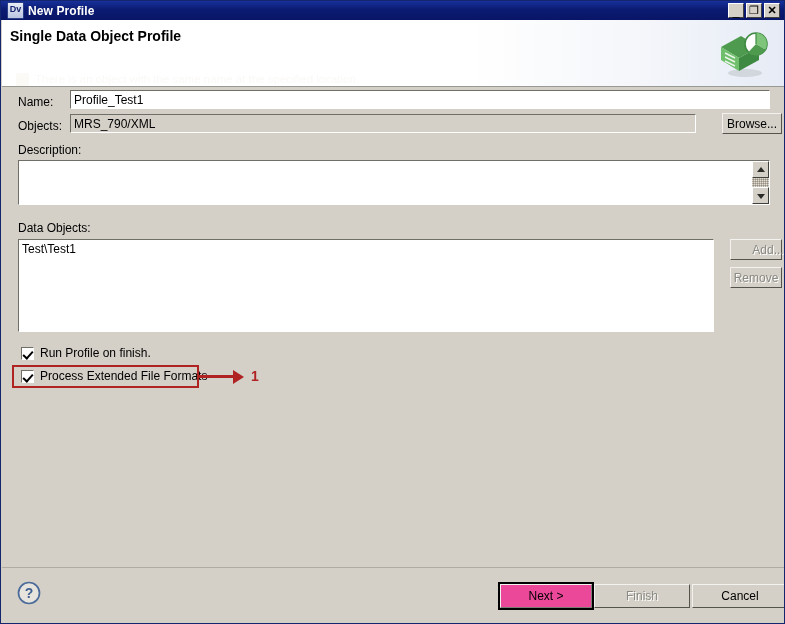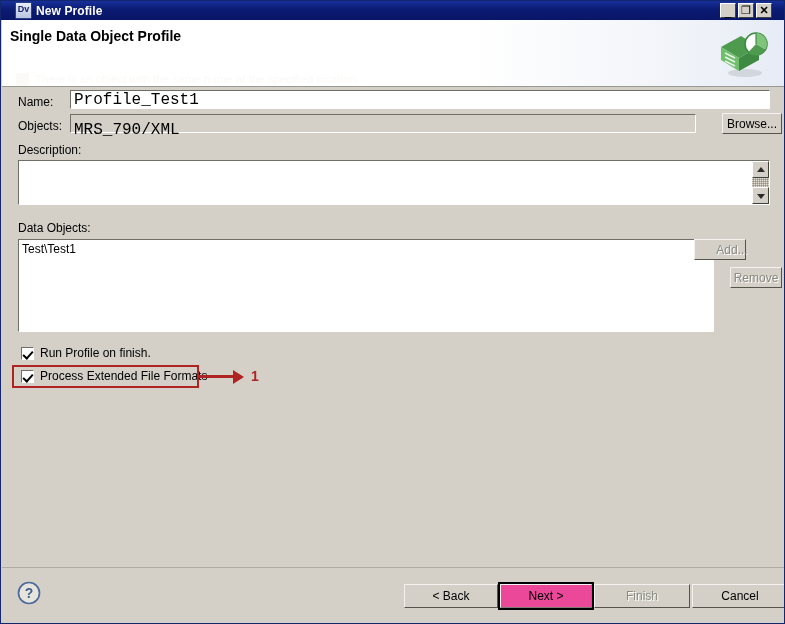--- a/index.html
+++ b/index.html
@@ -24,21 +24,21 @@
 
   
   .titlebar {
     position: absolute;
     left: 0; top: 0;
     width: 785px;
     height: 19px;
     background: linear-gradient(to bottom, #17309a 0%, #0b1b72 45%, #091566 100%);
     display: flex;
     align-items: center;
-    padding: 0 12px;
+    padding: 0 4px;
     box-sizing: border-box;
   }
   .app-icon {
     width: 15px; height: 15px;
     margin: 0 4px 0 2px;
     background: linear-gradient(to bottom, #e8ecf6 0%, #b9c4e0 100%);
     border: 1px solid #2a3f86;
     border-radius: 1px;
     color: #18266d;
     font-size: 9px;
@@ -127,28 +127,28 @@
 
   .lbl {
     position: absolute;
     font-size: 12px;
     color: #000000;
     white-space: nowrap;
   }
 
   input.field, .fieldbox {
     position: absolute;
-    font-family: Liberation Mono, monospace;
-    font-size: 16px;
+    font-family: Liberation Sans, sans-serif;
+    font-size: 12px;
     color: #000000;
     background: #ffffff;
     border: 1px solid;
     border-color: #6f6f68 #ffffff #ffffff #6f6f68;
     box-sizing: border-box;
-    padding: 7px 3px;
+    padding: 1px 3px;
     outline: none;
   }
   .fieldbox.readonly {
     background: #d4d0c8;
     color: #000000;
     line-height: 17px;
   }
 
   .descbox {
     position: absolute;
@@ -384,21 +384,21 @@
         <div class="scroll-btn down">
             <i class="arrow-down"></i>
           </div>
       </div>
     </div>
 
     <div class="lbl" style="left:16px; top:134px;">Data Objects:</div>
     <div class="listbox" style="left:16px; top:152px; width:696px; height:93px;">
       <div class="list-item">Test\Test1</div>
     </div>
-    <div class="btn disabled" style="left:680px; top:152px; width:52px; height:21px;padding-left:24px;">Add...</div>
+    <div class="btn disabled" style="left:716px; top:152px; width:52px; height:21px;padding-left:24px;">Add...</div>
     <div class="btn disabled" style="left:716px; top:180px; width:52px; height:21px;">Remove</div>
 
     <div class="check-row" style="left:19px; top:259px;">
       <div class="checkbox checked"></div>
       <span>Run Profile on finish.</span>
     </div>
 
     <div class="check-row" style="left:19px; top:282px;">
       <div class="checkbox checked"></div>
       <span>Process Extended File Formats</span>
@@ -412,21 +412,20 @@
   </div>
 
   <div class="footer">
     <div class="help-icon">
       <svg width="26" height="26" viewBox="0 0 26 26">
         <circle cx="13" cy="13" r="10.5" fill="#e7e4dd" stroke="#4a6a9a" stroke-width="1.7"></circle>
         <text x="13" y="18" text-anchor="middle" font-family="Liberation Sans, sans-serif" font-size="14" font-weight="bold" fill="#3f5f90">?</text>
       </svg>
     </div>
 
-    <div class="btn" style="left:390px; top:16px; width:94px; height:24px;">&lt; Back</div>
 
     <div class="btn default" style="left:484px; top:14px; width:96px; height:28px;">
       <span class="inner">Next &gt;</span>
     </div>
 
     <div class="btn" style="left:678px; top:16px; width:96px; height:24px;">Cancel</div>
 
     <div class="btn disabled" style="left:580px; top:16px; width:96px; height:24px;">Finish</div>
   </div>
 

